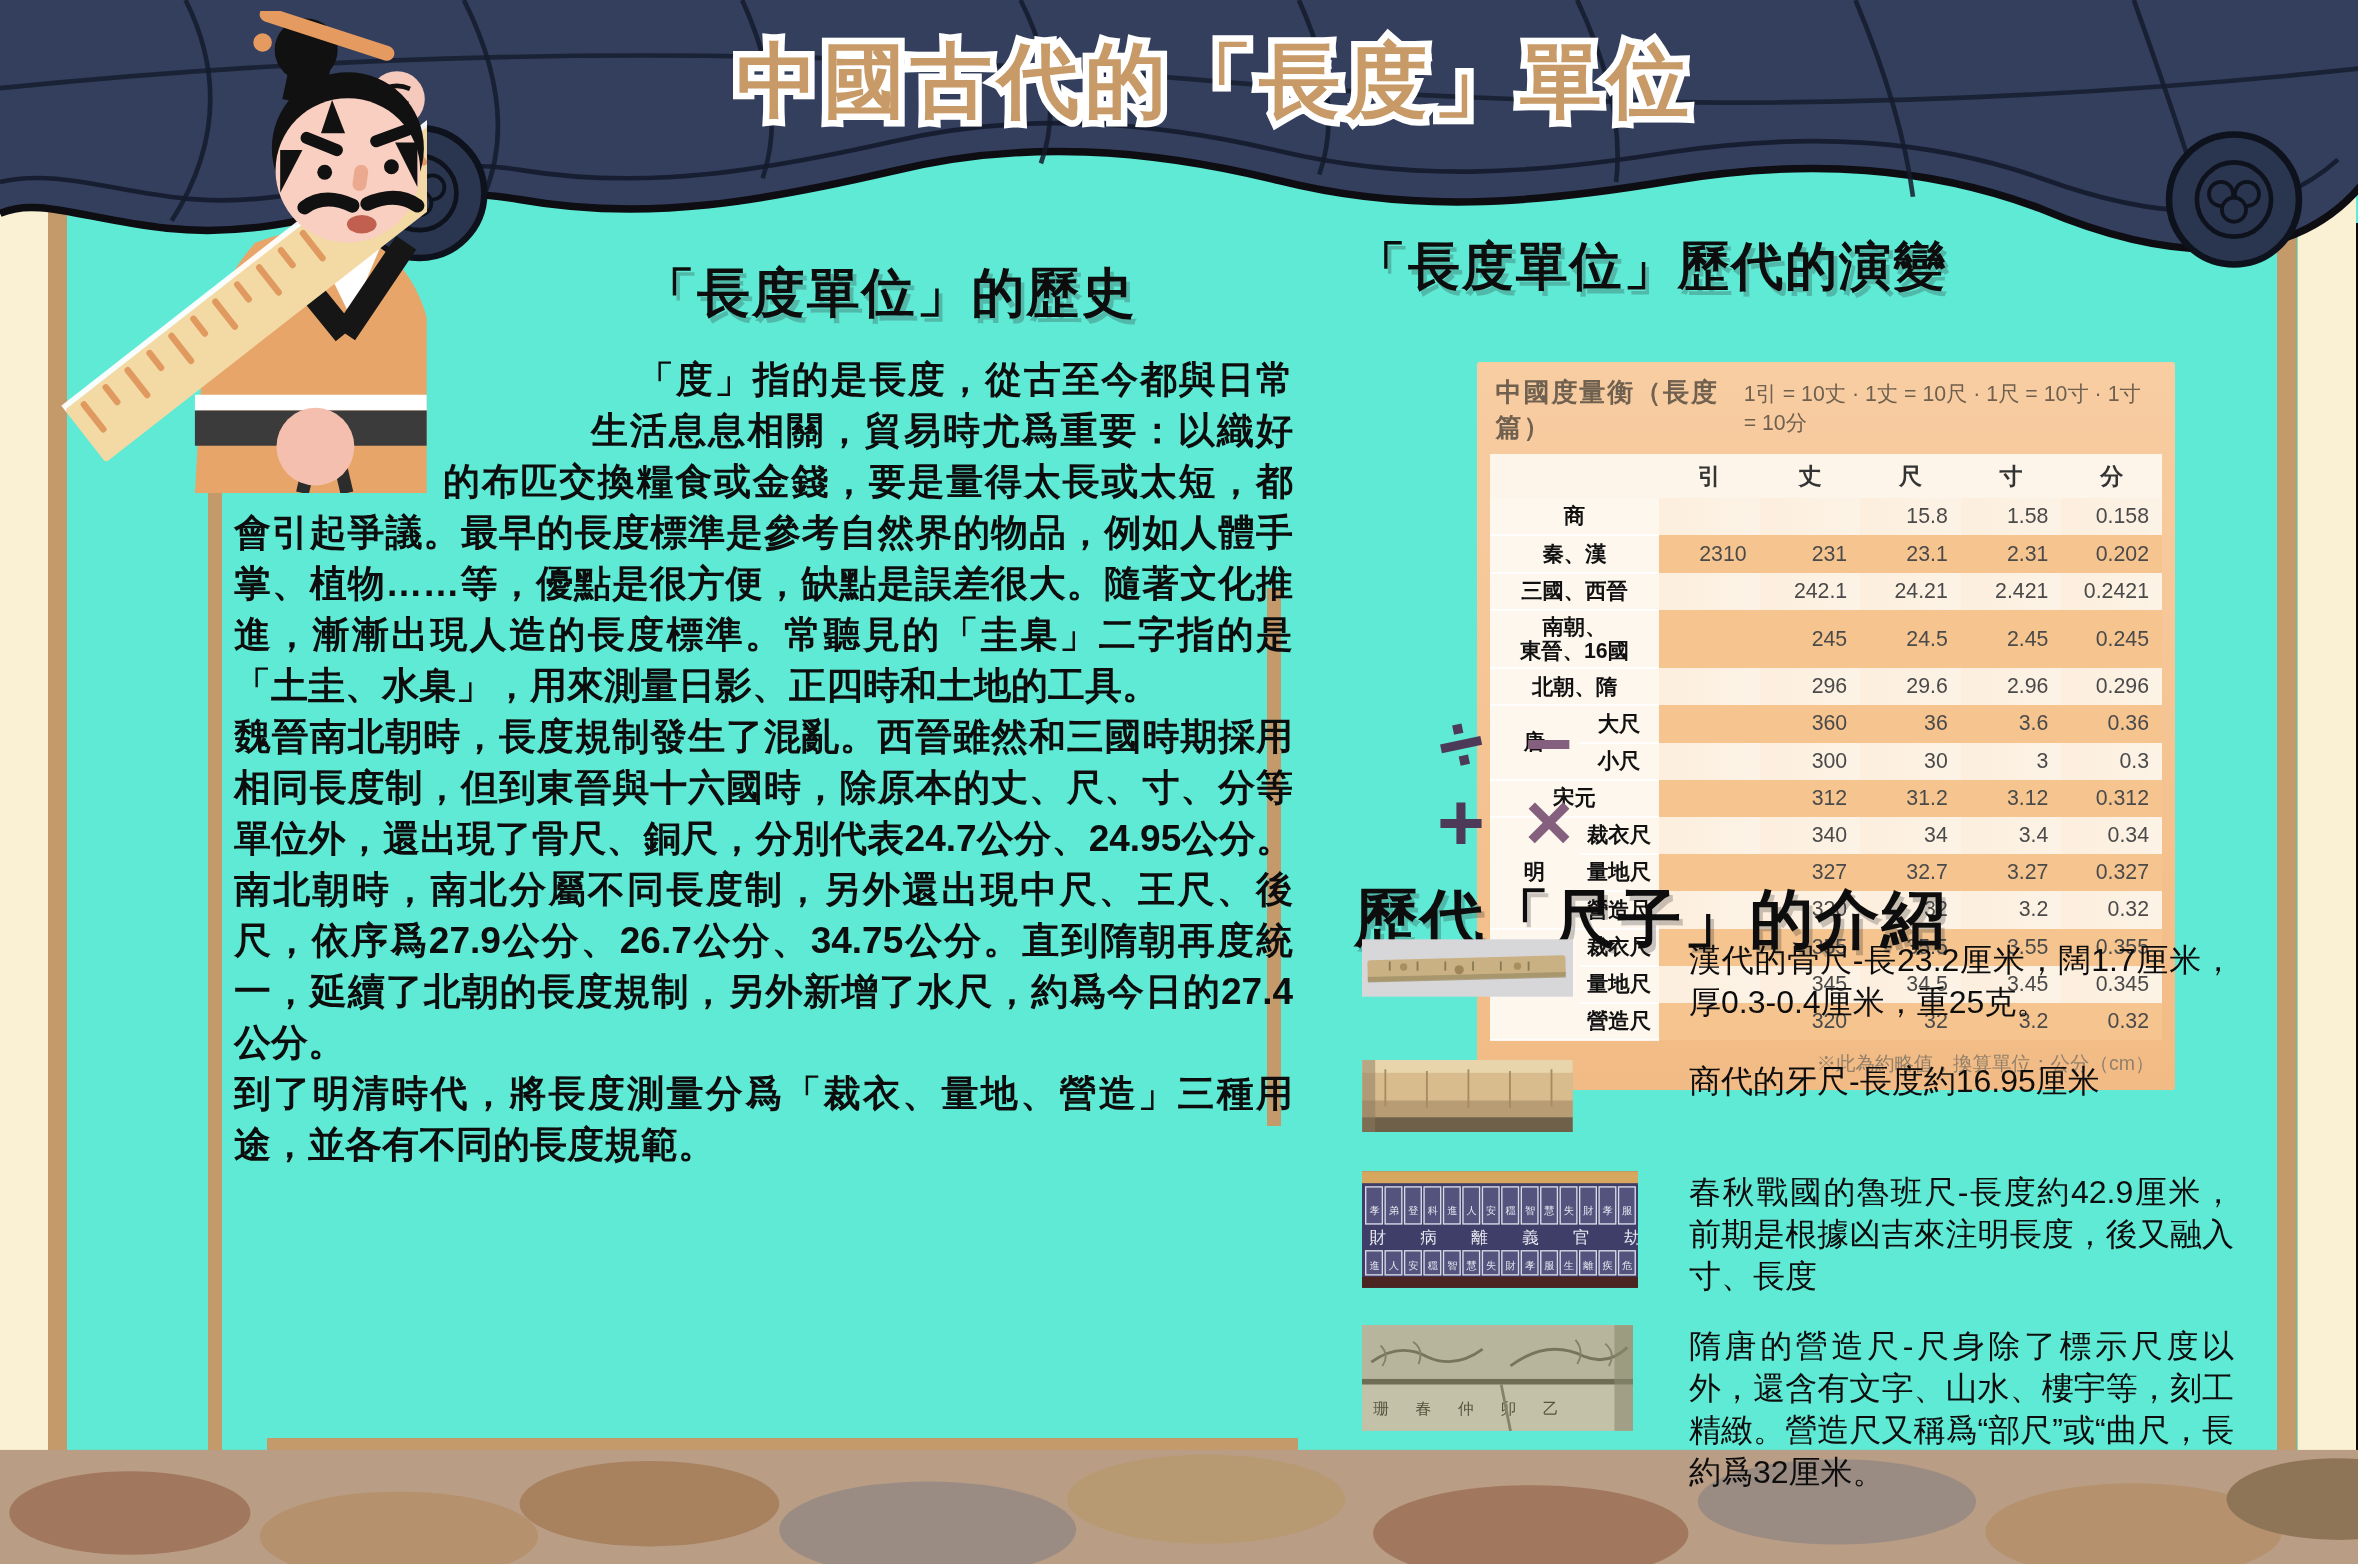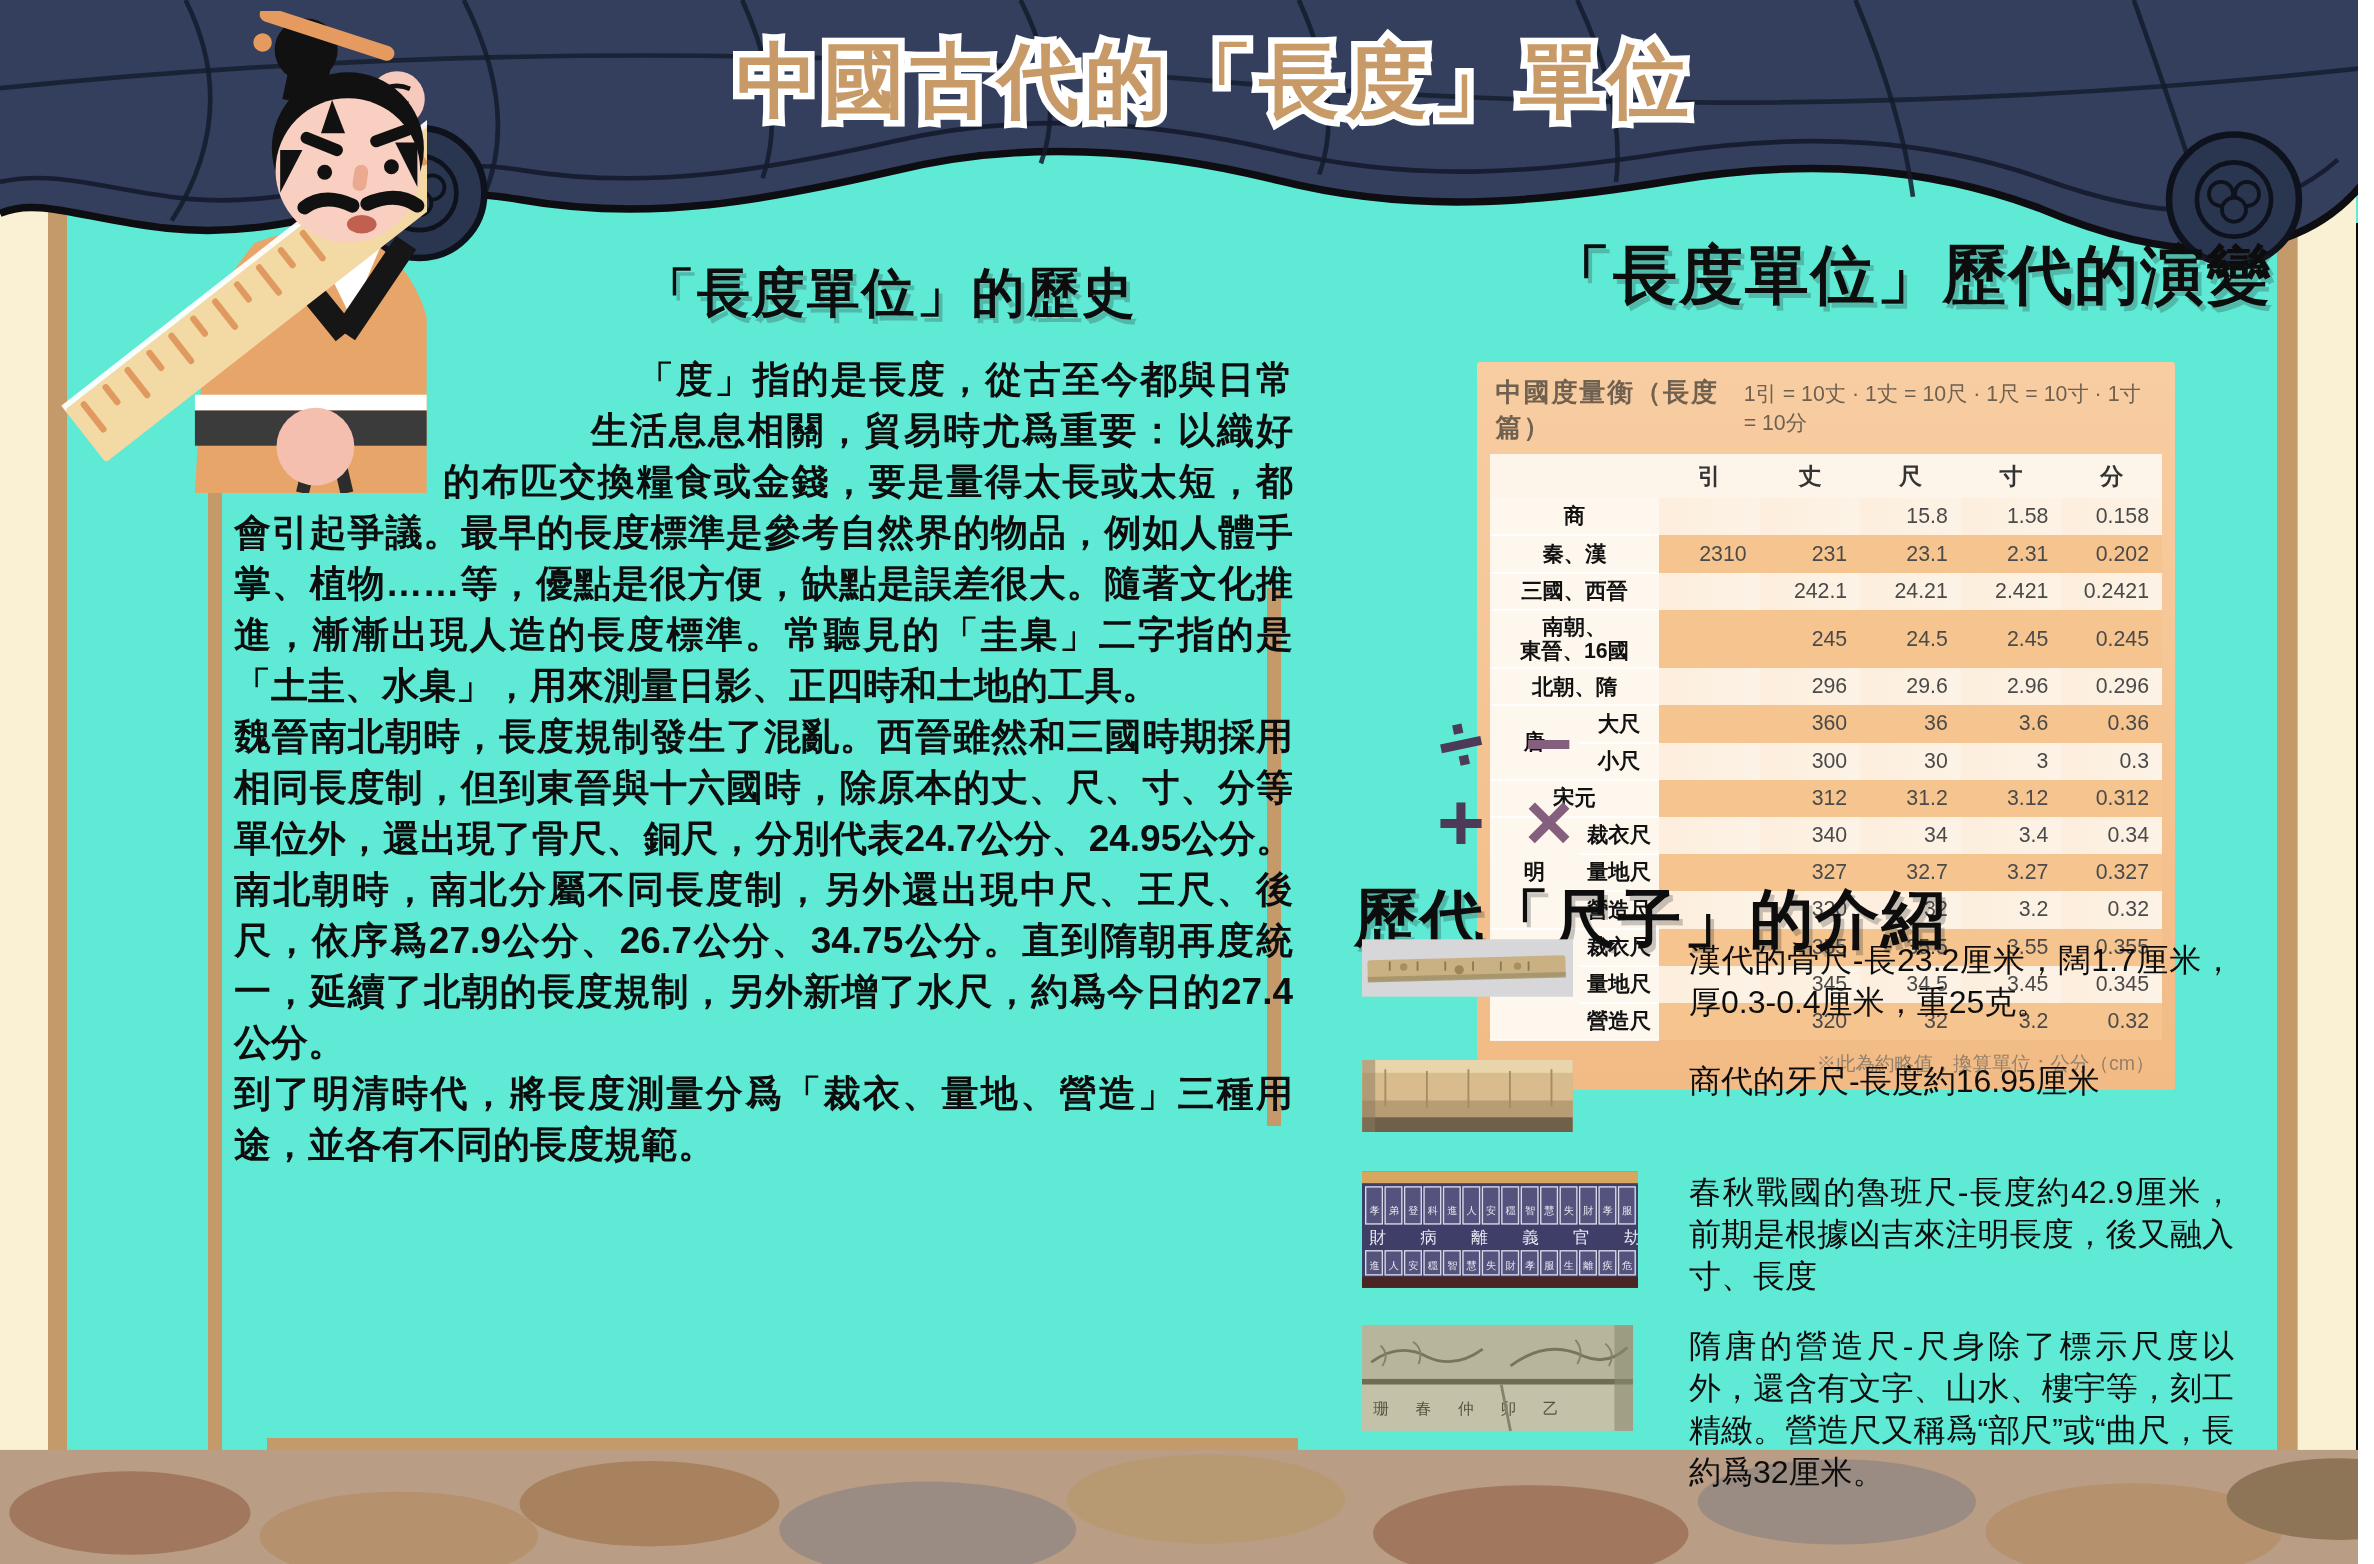--- a/index.html
+++ b/index.html
@@ -15,21 +15,21 @@
   
   #roof{position:absolute;top:0;left:0;z-index:3;}
   #ground{position:absolute;bottom:0;left:0;z-index:2;}
   #title-svg{position:absolute;top:9.3px;left:0;z-index:5;}
   #character{position:absolute;left:37px;top:11px;z-index:6;}
 
   
   .big-head{position:absolute;z-index:4;font-weight:900;color:#0d0d0d;
     text-shadow:3.7px 4.6px 0 rgba(40,40,40,.25);letter-spacing:1.9px;white-space:nowrap;}
   #hist-head{left:642px;top:258px;font-size:53px;}
-  #evo-head{left:1354px;top:232px;width:918px;text-align:right;font-size:64px;}
+  #evo-head{left:1354px;top:232px;width:918px;text-align:left;font-size:52px;}
   #ruler-head{left:1354px;top:876px;width:918px;text-align:left;font-size:64px;}
 
   
   #hist-text{position:absolute;left:234px;top:354px;width:1059px;z-index:4;
     font-size:37px;line-height:51px;font-weight:900;color:#0d0d0d;text-align:justify;}
   #hist-text p{margin:0;}
   .spacer{float:left;clear:left;height:51px;}
   .sp1{width:403px;}.sp2{width:357px;}.sp3{width:209px;}
 
   

